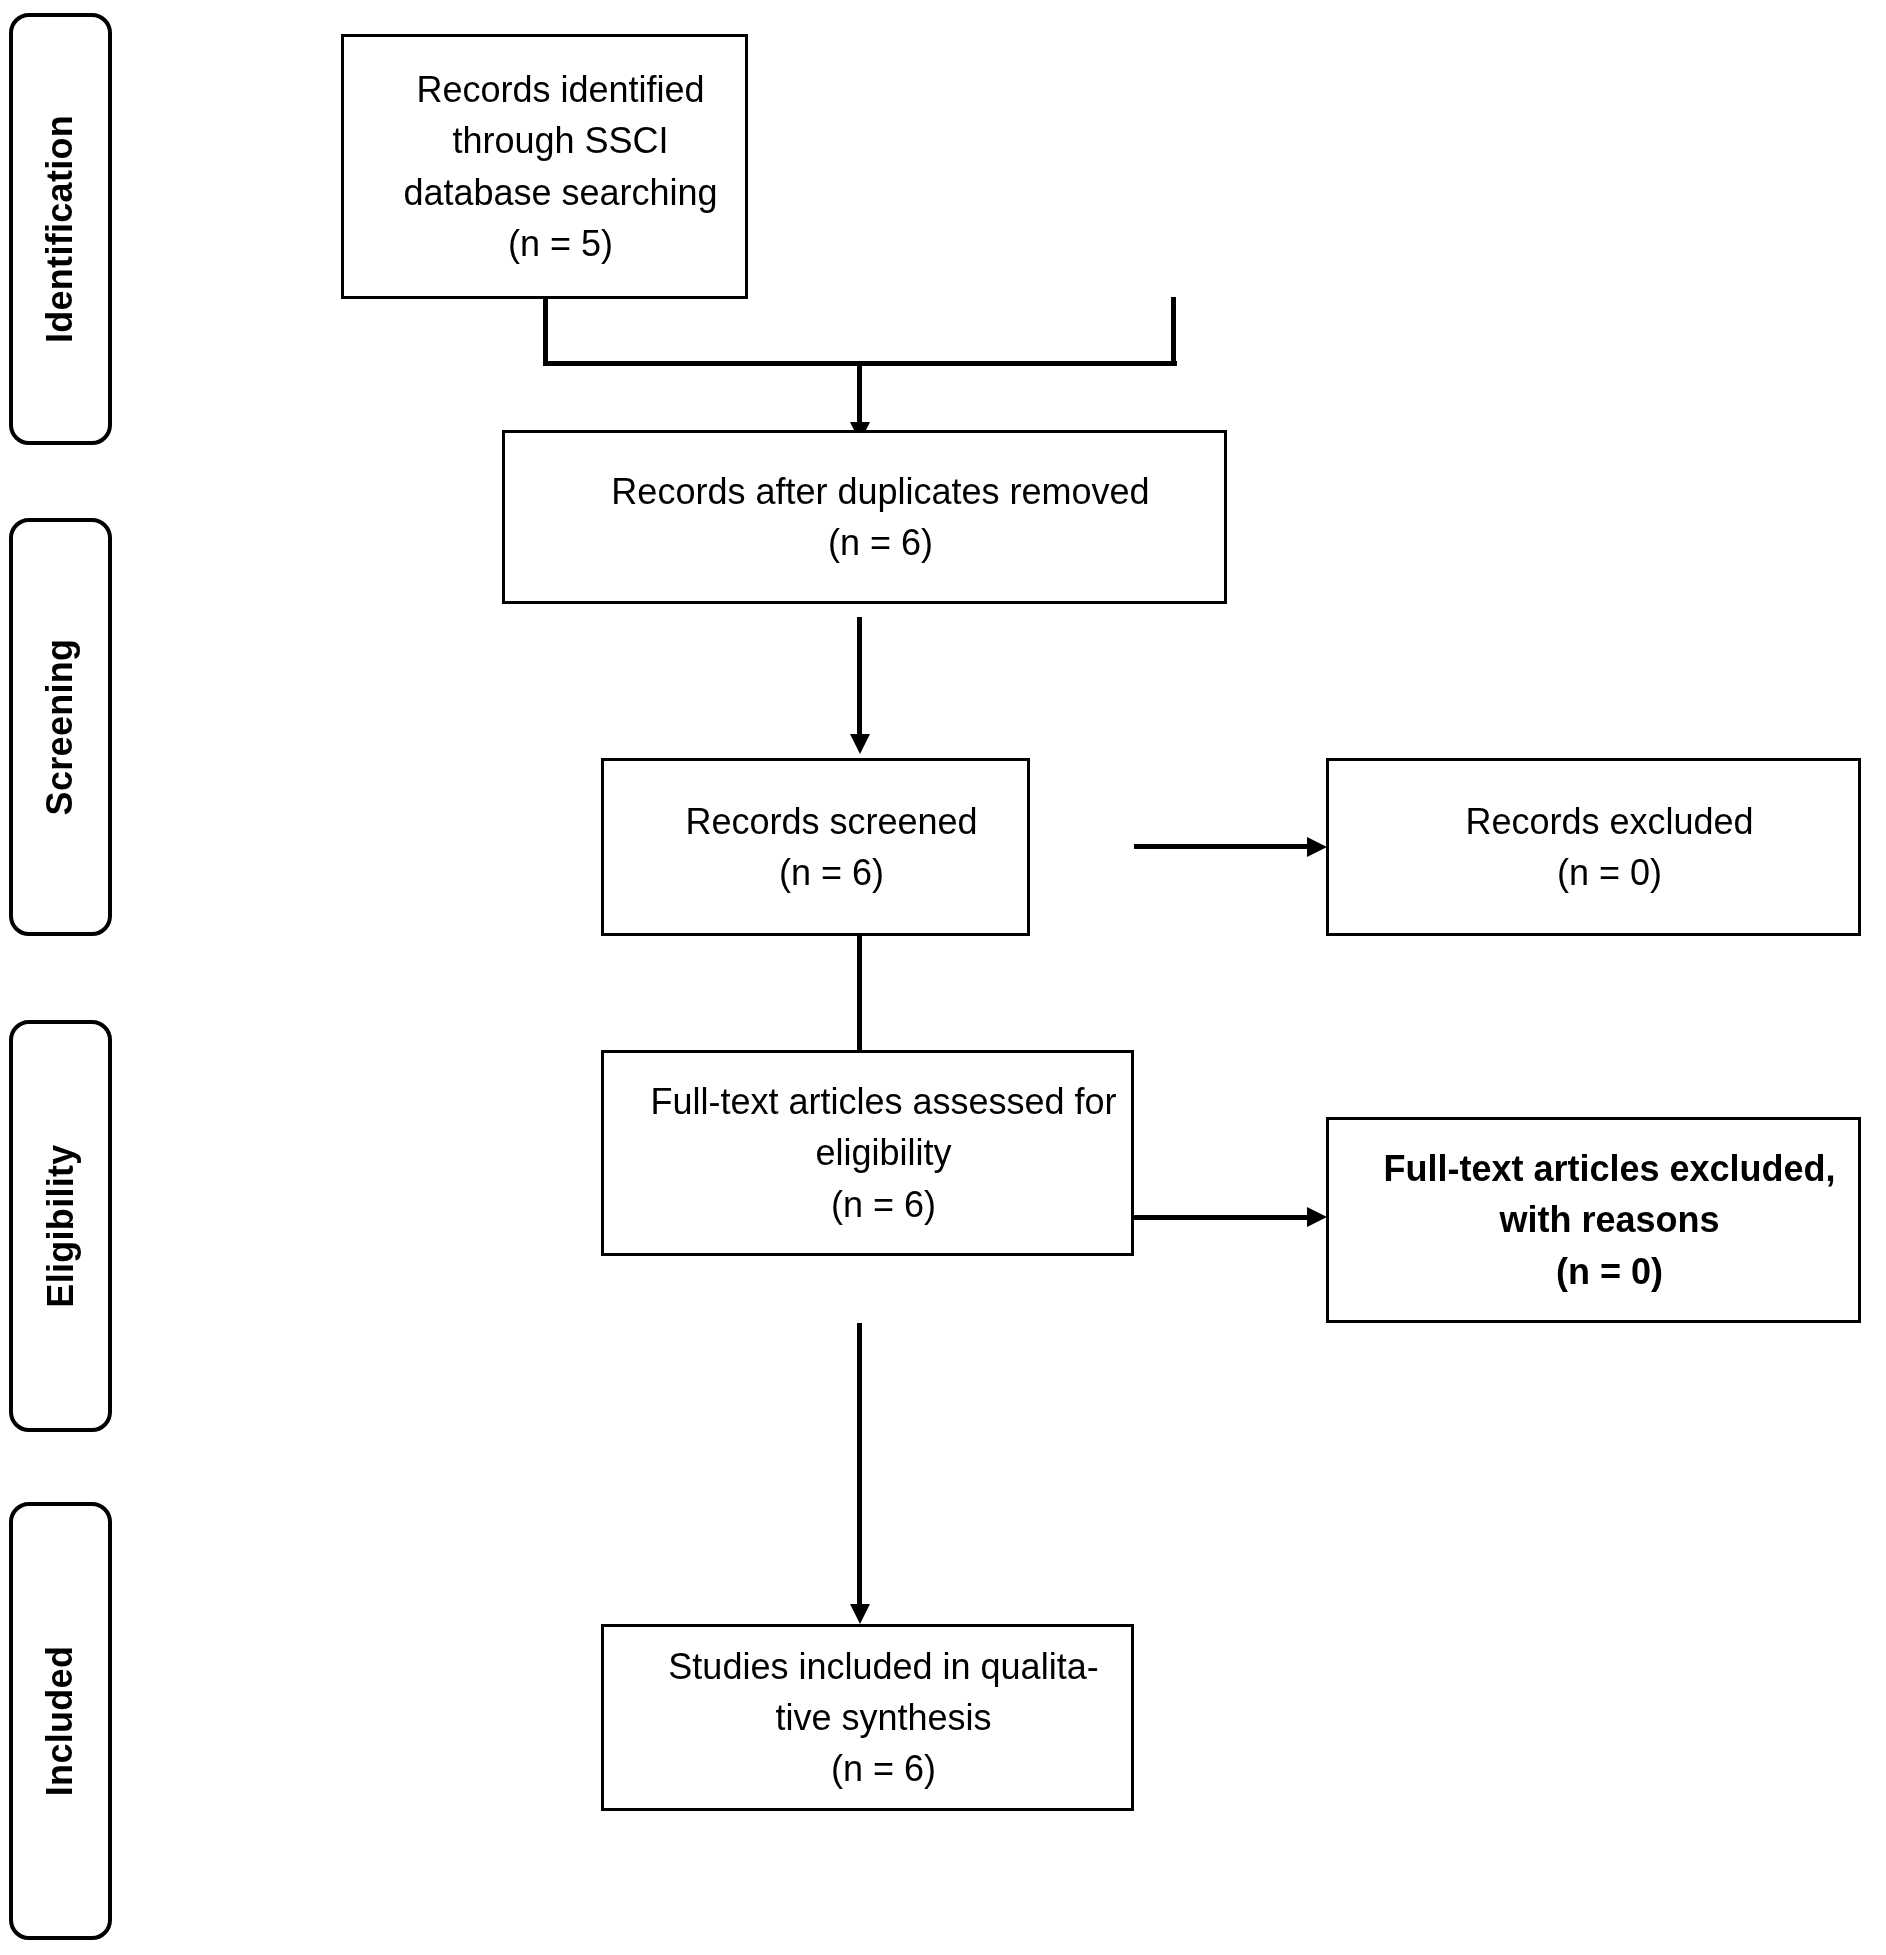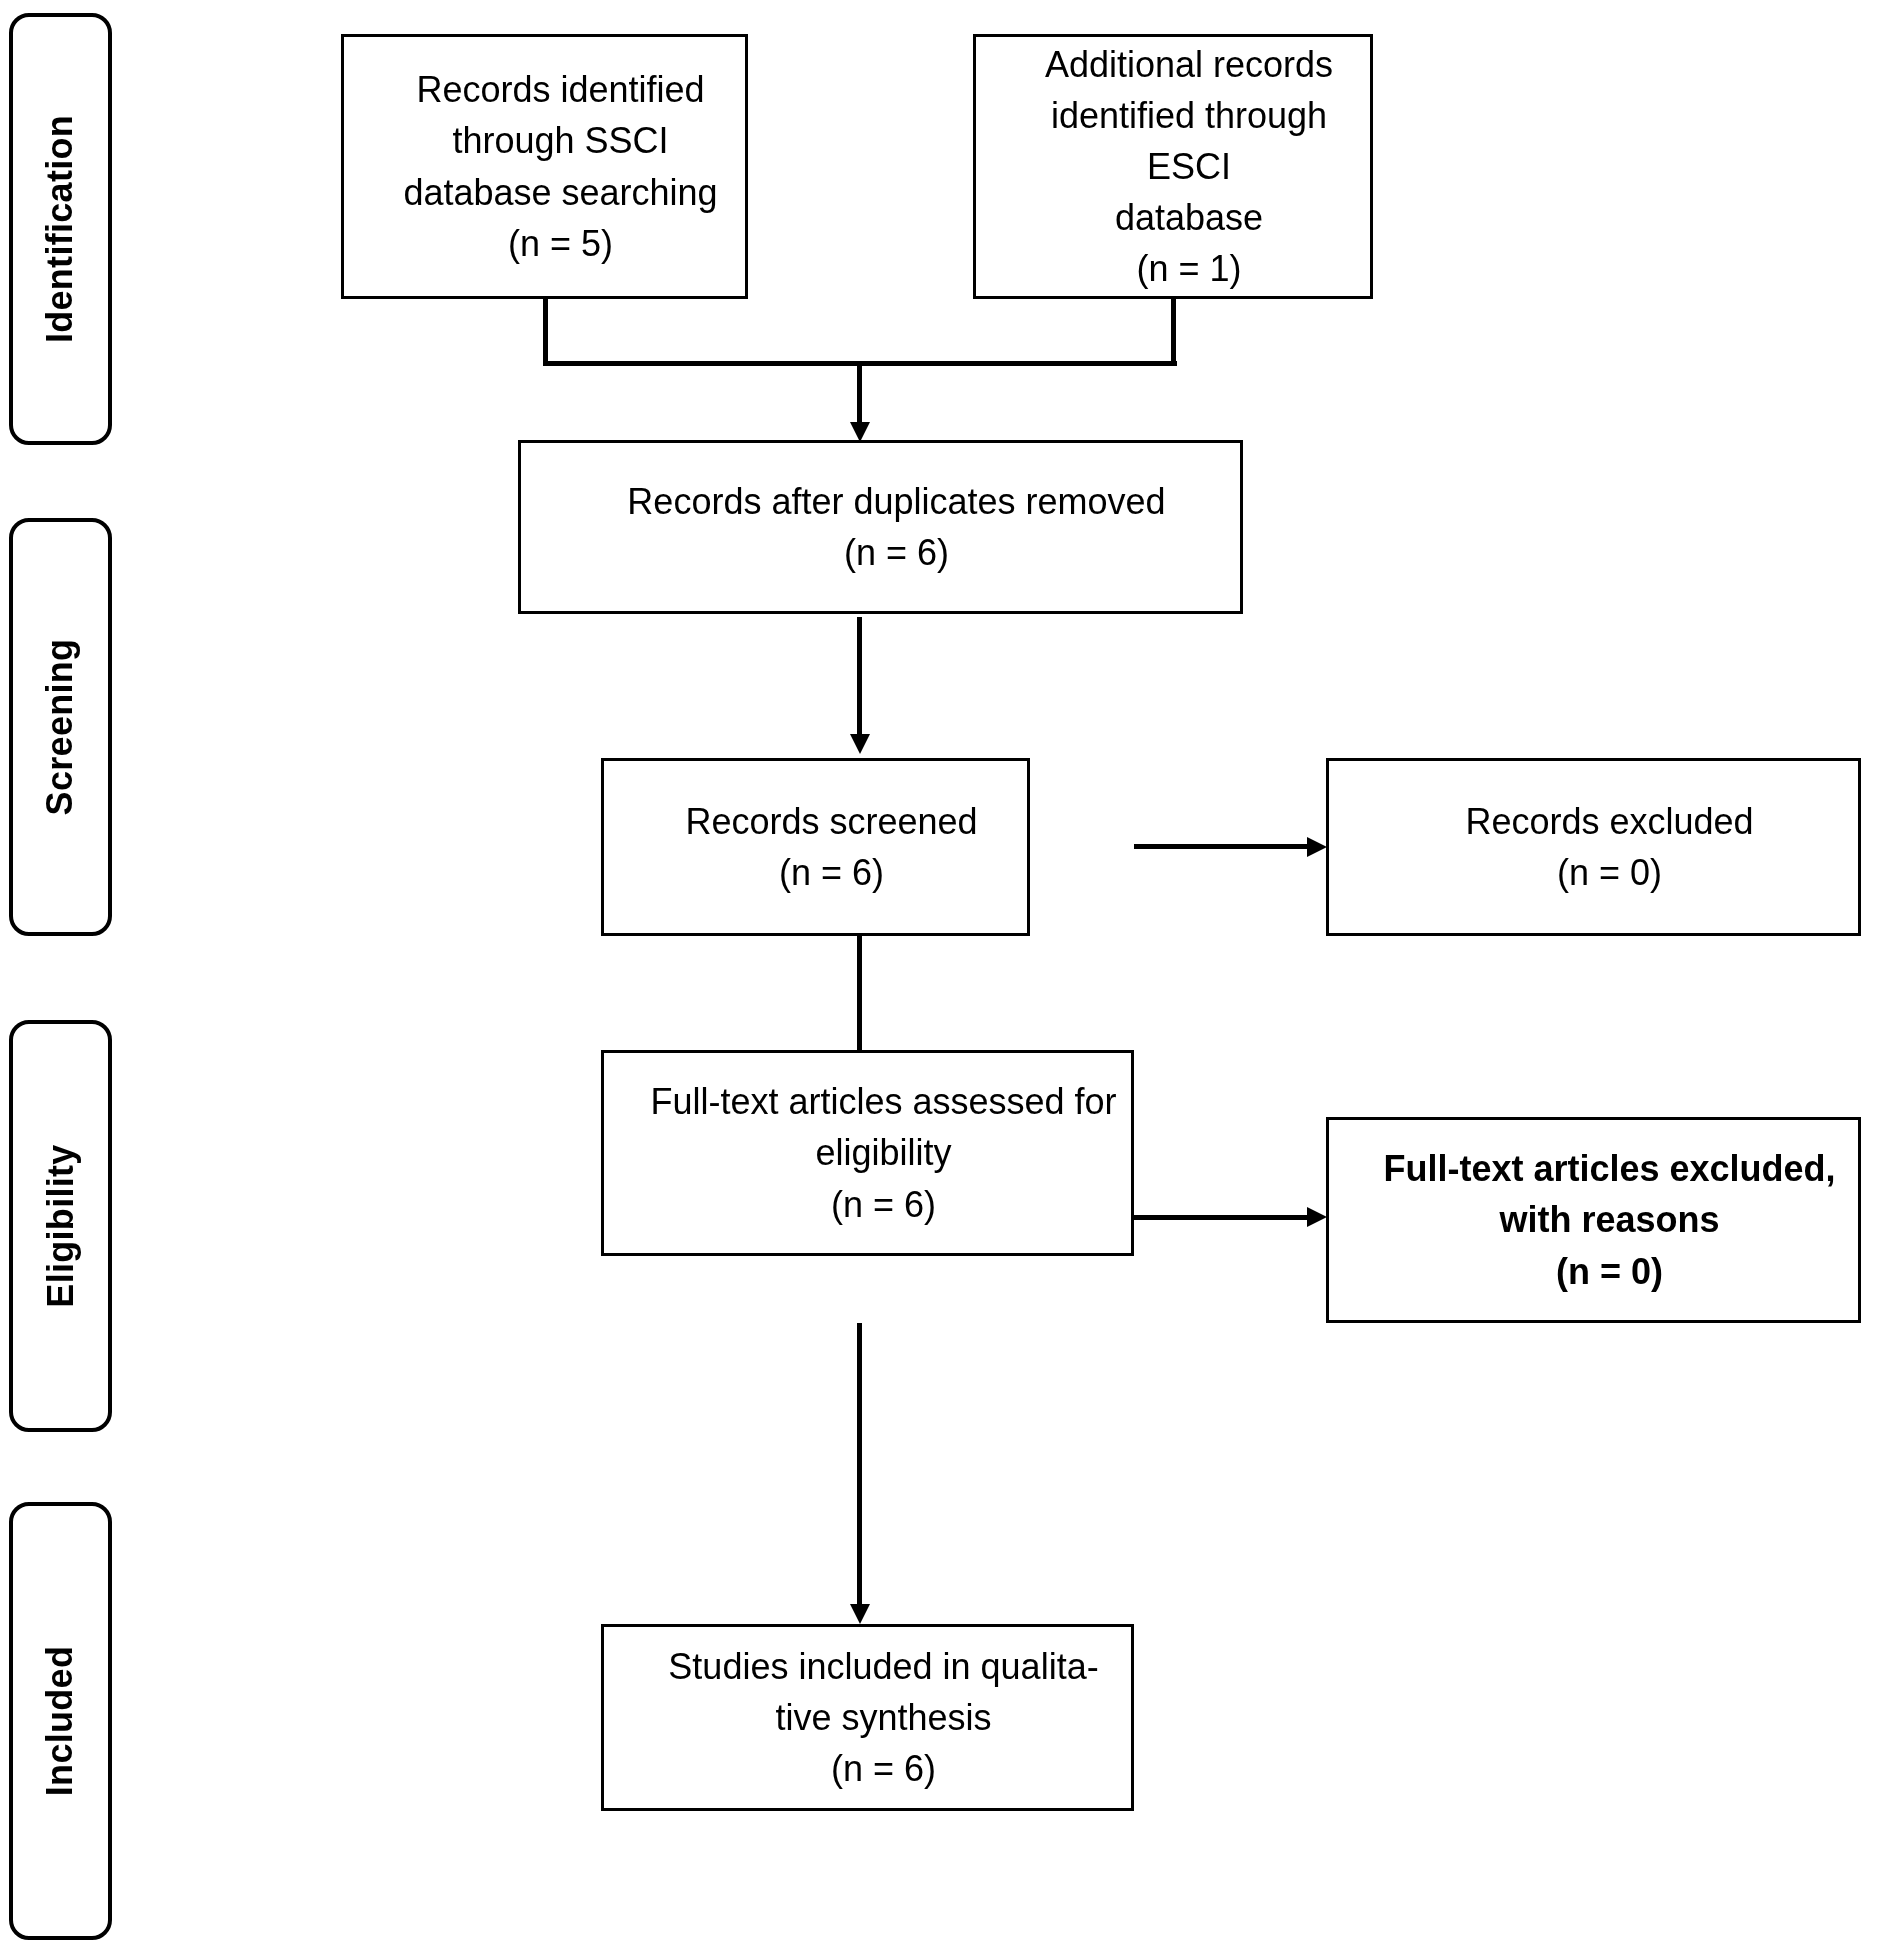--- a/index.html
+++ b/index.html
@@ -108,34 +108,28 @@
     <span class="vtext">Included</span>
   </div>
 
   <div class="flow-box" style="left:341px; top:34px; width:407px; height:265px;">
     <span class="btext">Records identified
 through SSCI
 database searching
 (n = 5)</span>
   </div>
 
-  <div class="flow-box" style="left:973px; top:34px; width:400px; height:265px;">
-    <span class="btext">Additional records
-identified through ESCI
-database
-(n = 1)</span>
-  </div>
 
   <div class="vline" style="left:543px; top:297px; width:5.3px; height:68px;"></div>
   <div class="vline" style="left:1171px; top:297px; width:5.3px; height:68px;"></div>
   <div class="hline" style="left:543px; top:361px; width:634px; height:5.3px;"></div>
   <div class="vline" style="left:857px; top:361px; width:4.7px; height:64px;"></div>
   <div class="arrow-down" style="left:850px; top:422px;"></div>
 
-  <div class="flow-box" style="left:502px; top:440px; width:725px; height:174px;margin-left:16px;">
+  <div class="flow-box" style="left:502px; top:430px; width:725px; height:174px;">
     <span class="btext">Records after duplicates removed
 (n = 6)</span>
   </div>
 
   <div class="vline" style="left:857px; top:617px; width:4.7px; height:118px;"></div>
   <div class="arrow-down" style="left:850px; top:734px;"></div>
 
   <div class="flow-box" style="left:601px; top:758px; width:429px; height:178px;">
     <span class="btext">Records screened
 (n = 6)</span>

